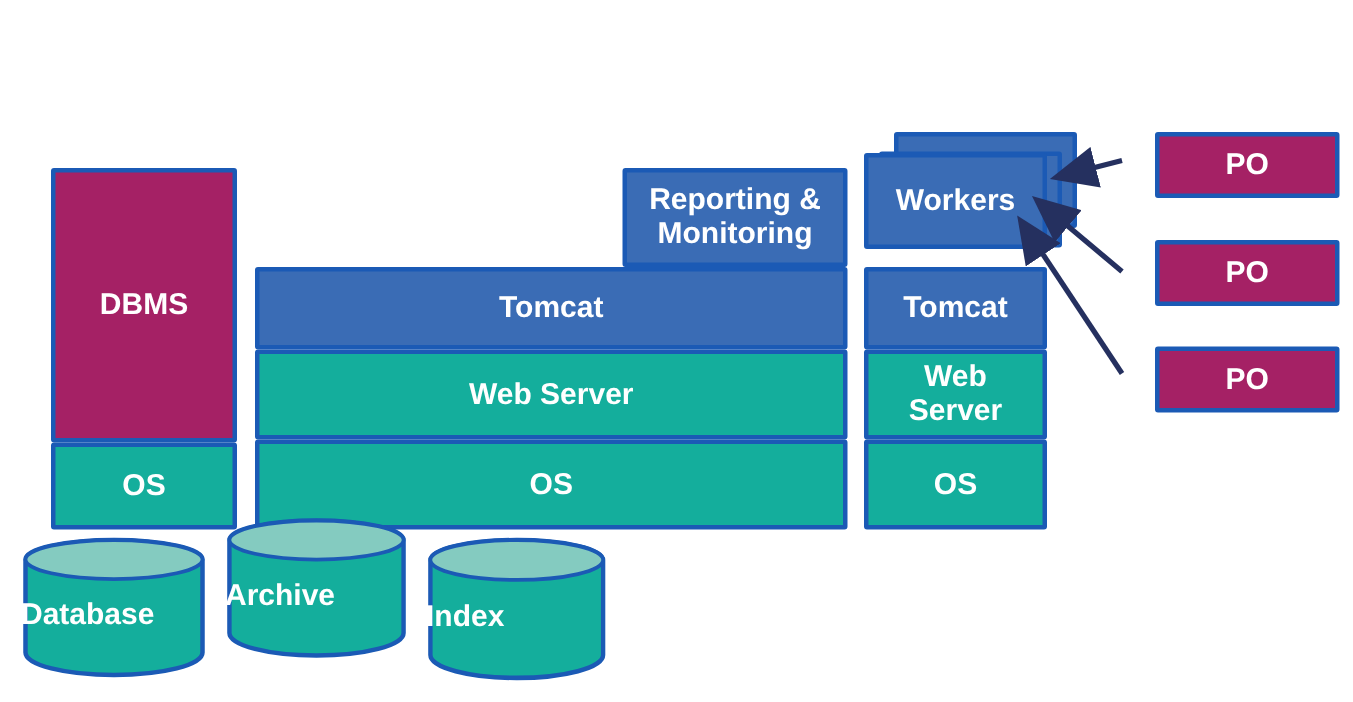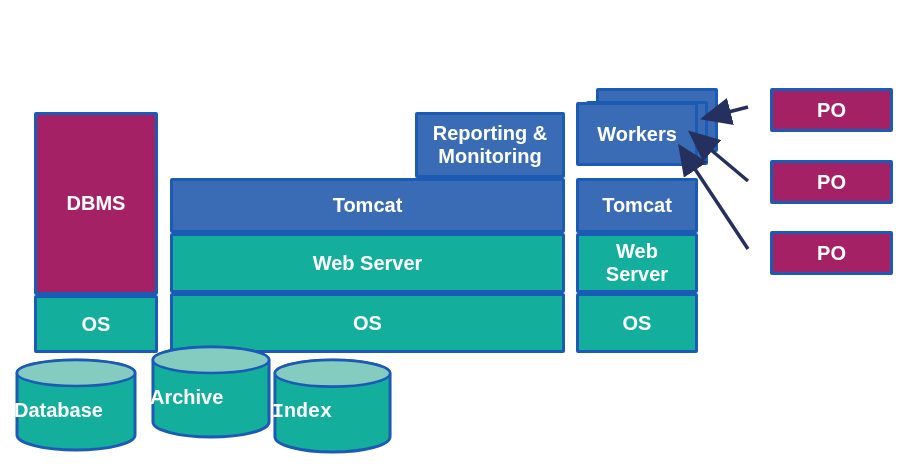--- a/index.html
+++ b/index.html
@@ -92,21 +92,21 @@
   <div class="box teal" style="left:150px; top:293px; width:395px; height:60px;">
     <span>OS</span>
   </div>
   <div class="cyl" style="left:150px; top:344px; width:122px; height:96px;">
     <svg viewBox="0 0 124 96" preserveAspectRatio="none">
       <path d="M3,16 A59,13 0 0 1 121,16 L121,78 A59,15 0 0 1 3,78 Z" fill="var(--teal_fill, #14AE9C)" stroke="var(--border_blue, #1B5AB5)" stroke-width="3"></path>
       <ellipse cx="62" cy="16" rx="59" ry="13" fill="var(--teal_light, #84CBC0)" stroke="var(--border_blue, #1B5AB5)" stroke-width="2.5"></ellipse>
     </svg>
     <span class="cyl-label">Archive</span>
   </div>
-  <div class="cyl" style="left:272px; top:357px; width:121px; height:98px;font-family:Liberation Mono, monospace;">
+  <div class="cyl" style="left:284px; top:357px; width:121px; height:98px;">
     <svg viewBox="0 0 124 96" preserveAspectRatio="none">
       <path d="M3,16 A59,13 0 0 1 121,16 L121,78 A59,15 0 0 1 3,78 Z" fill="var(--teal_fill, #14AE9C)" stroke="var(--border_blue, #1B5AB5)" stroke-width="3"></path>
       <ellipse cx="62" cy="16" rx="59" ry="13" fill="var(--teal_light, #84CBC0)" stroke="var(--border_blue, #1B5AB5)" stroke-width="2.5"></ellipse>
     </svg>
     <span class="cyl-label">Index</span>
   </div>
 
   <div class="box blue" style="left:576px; top:88px; width:122px; height:64px;"></div>
   <div class="box blue" style="left:566px; top:101px; width:122px; height:64px;"></div>
   <div class="box blue" style="left:556px; top:102px; width:122px; height:64px;">

